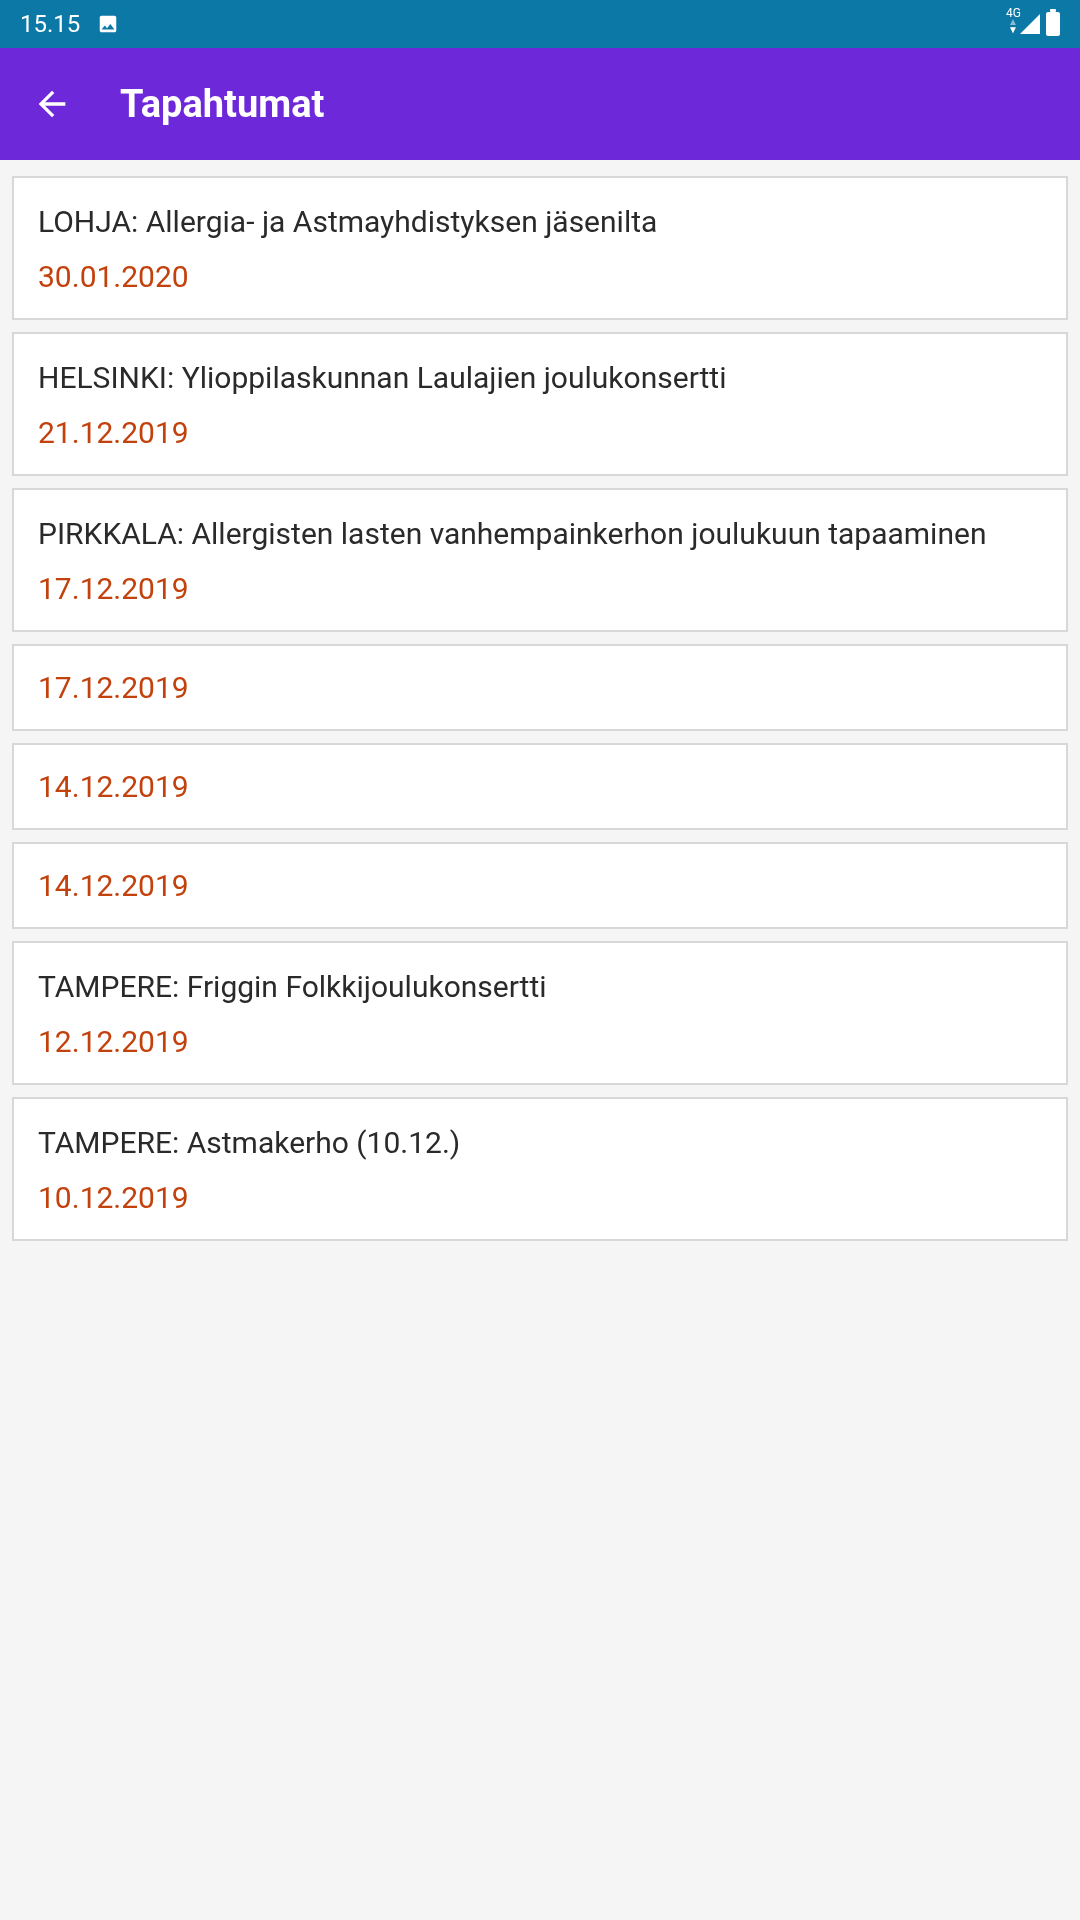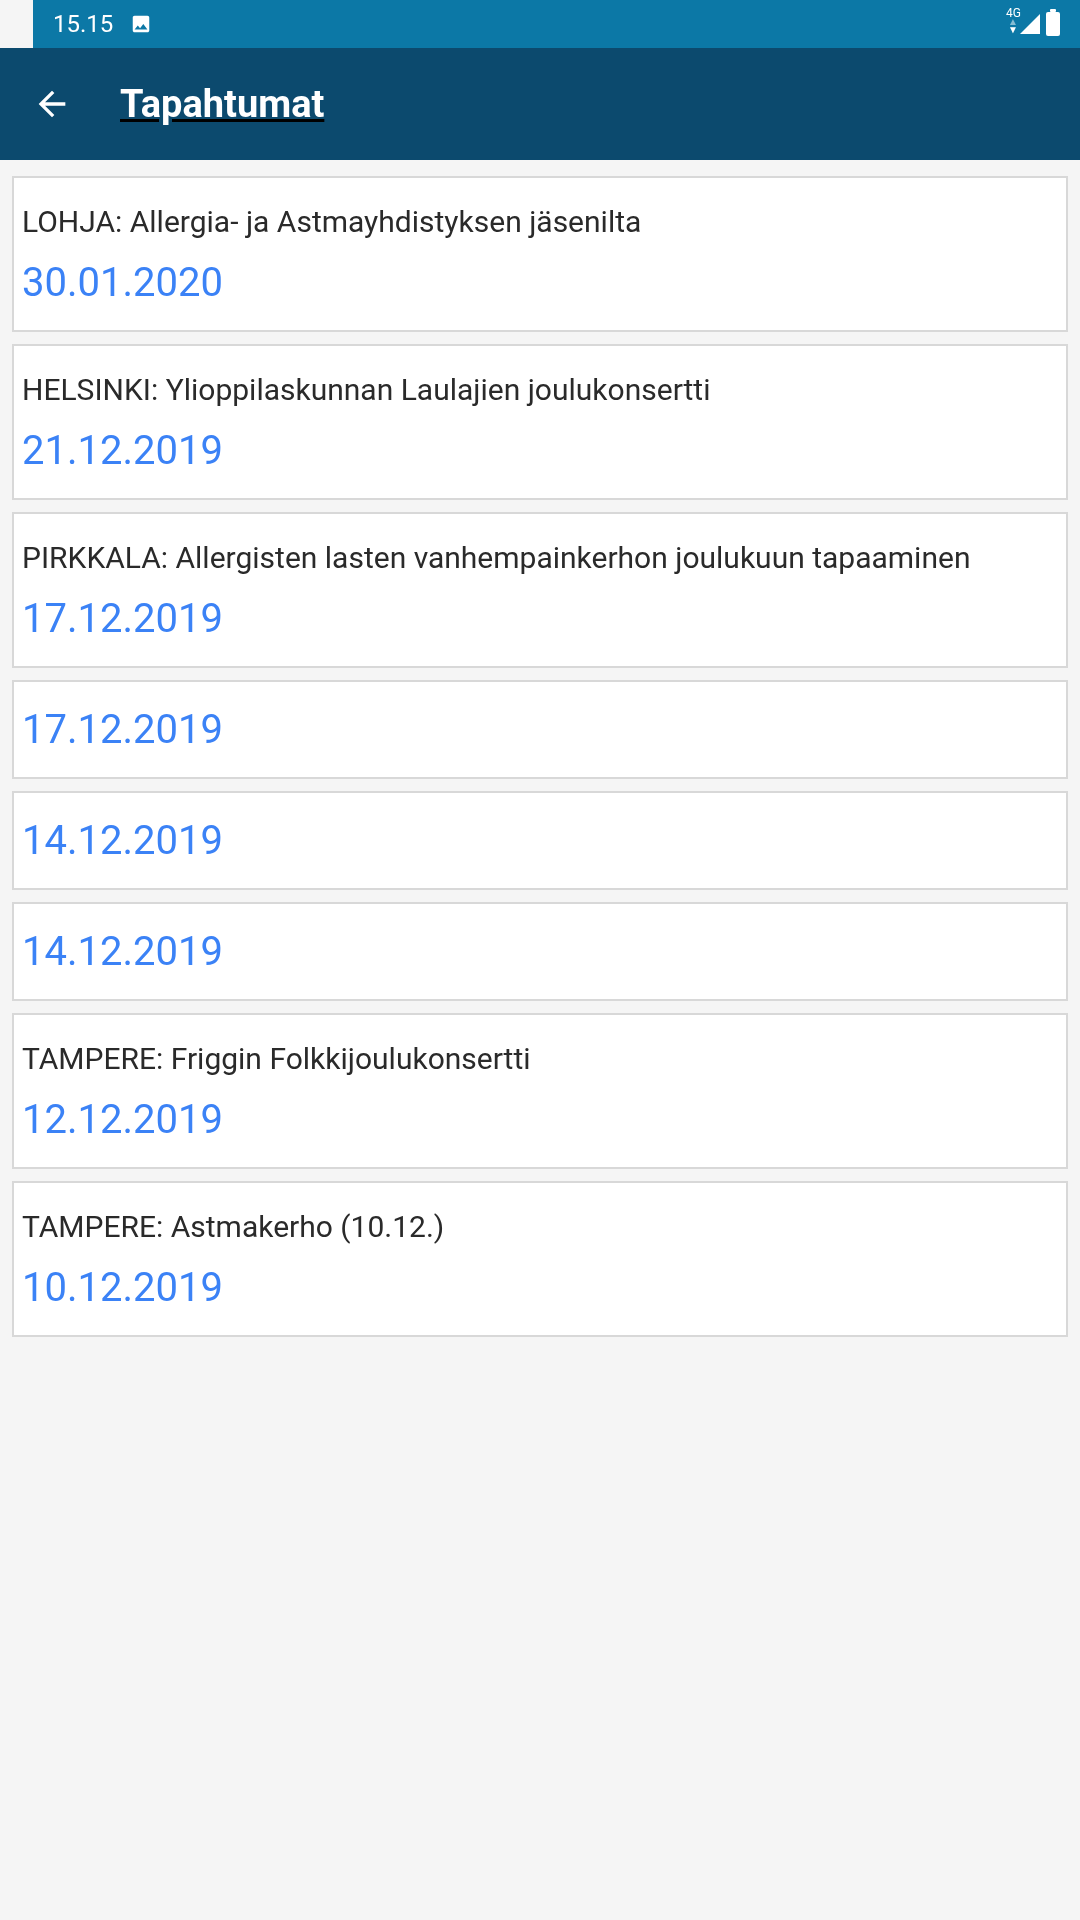--- a/index.html
+++ b/index.html
@@ -15,21 +15,20 @@
       overflow: hidden;
     }
     .status-bar {
       background: #0c78a6;
       height: 48px;
       display: flex;
       align-items: center;
       justify-content: space-between;
       padding: 0 20px;
       color: white;
-      margin-left: 33px;
     }
     .status-left {
       display: flex;
       align-items: center;
       gap: 16px;
     }
     .status-time {
       font-size: 24px;
       font-weight: 400;
     }
@@ -81,57 +80,56 @@
       content: '';
       position: absolute;
       top: -3px;
       left: 4px;
       width: 6px;
       height: 3px;
       background: white;
       border-radius: 1px;
     }
     .app-bar {
-      background: #0c4a6e;
+      background: #6d28d9;
       height: 112px;
       display: flex;
       align-items: center;
       padding: 0 32px;
       gap: 48px;
-      text-decoration: underline;
     }
     .back-arrow {
       color: white;
       display: flex;
       align-items: center;
     }
     .app-title {
       color: white;
       font-size: 38px;
       font-weight: 700;
     }
     .content {
       padding: 16px 12px 0 12px;
     }
     .event-card {
       background: white;
       border: 2px solid #d8d8d8;
-      padding: 24px 8px;
+      padding: 24px 24px;
       margin-bottom: 12px;
     }
     .event-title {
       font-size: 30px;
       color: #2a2a2a;
       font-weight: 400;
       line-height: 1.3;
       margin-bottom: 18px;
     }
     .event-date {
-      font-size: 40px;
-      color: #3b82f6;
+      font-size: 30px;
+      color: #c2410c;
       font-weight: 400;
     }
   </style>
 </head>
 <body>
 
 <div class="status-bar">
   <div class="status-left">
     <span class="status-time">15.15</span>
     <span class="status-icon-img">

